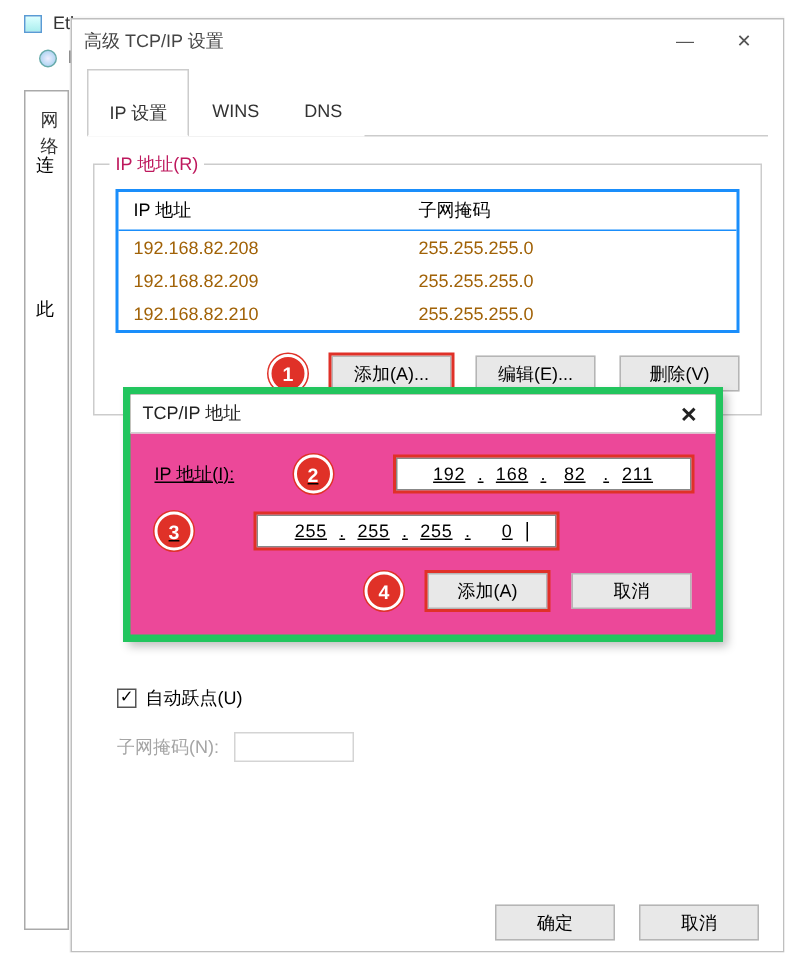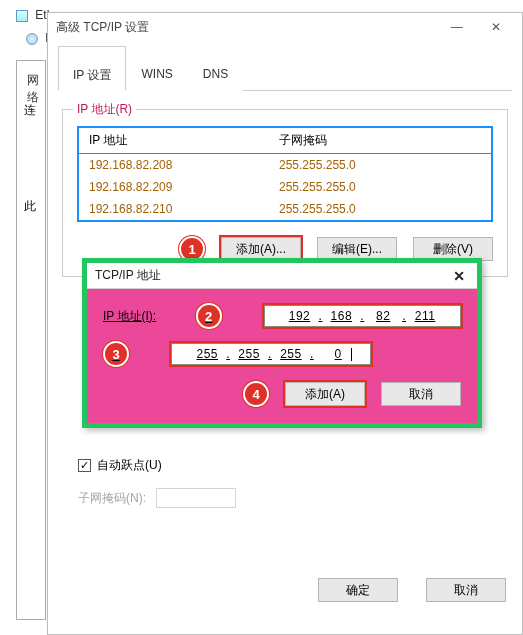--- a/index.html
+++ b/index.html
@@ -163,22 +163,22 @@
   .sub-btns { display:flex; gap:16px; justify-content:flex-end; padding: 2px 16px 0; align-items:center;}
 
   
   .auto-area { margin: 180px 20px 0 20px; }
   .chk { display:inline-flex; align-items:center; gap:6px; }
   .chk .box { width:13px;height:13px;border:1px solid #555;display:inline-flex;align-items:center;justify-content:center;font-size:11px;line-height:11px;}
   .metric { margin-top:14px; display:flex; align-items:center; gap:10px; color:#a5a5a5;}
   .metric .inp { width:80px;height:20px;border:1px solid #d4d4d4;background:#fff; }
 
   .dlg-btns {
-    position:absolute; right:16px; bottom:32px;
-    display:flex; gap:28px;
+    position:absolute; right:16px; bottom:7px;
+    display:flex; gap:16px;
   }
 
   
   .blank-panel {
     position:absolute;
     left: 60px; top: 278px;
     width: 438px; height: 160px;
     border:1px solid #ccc;
     background:#fff;
     z-index: 0;

